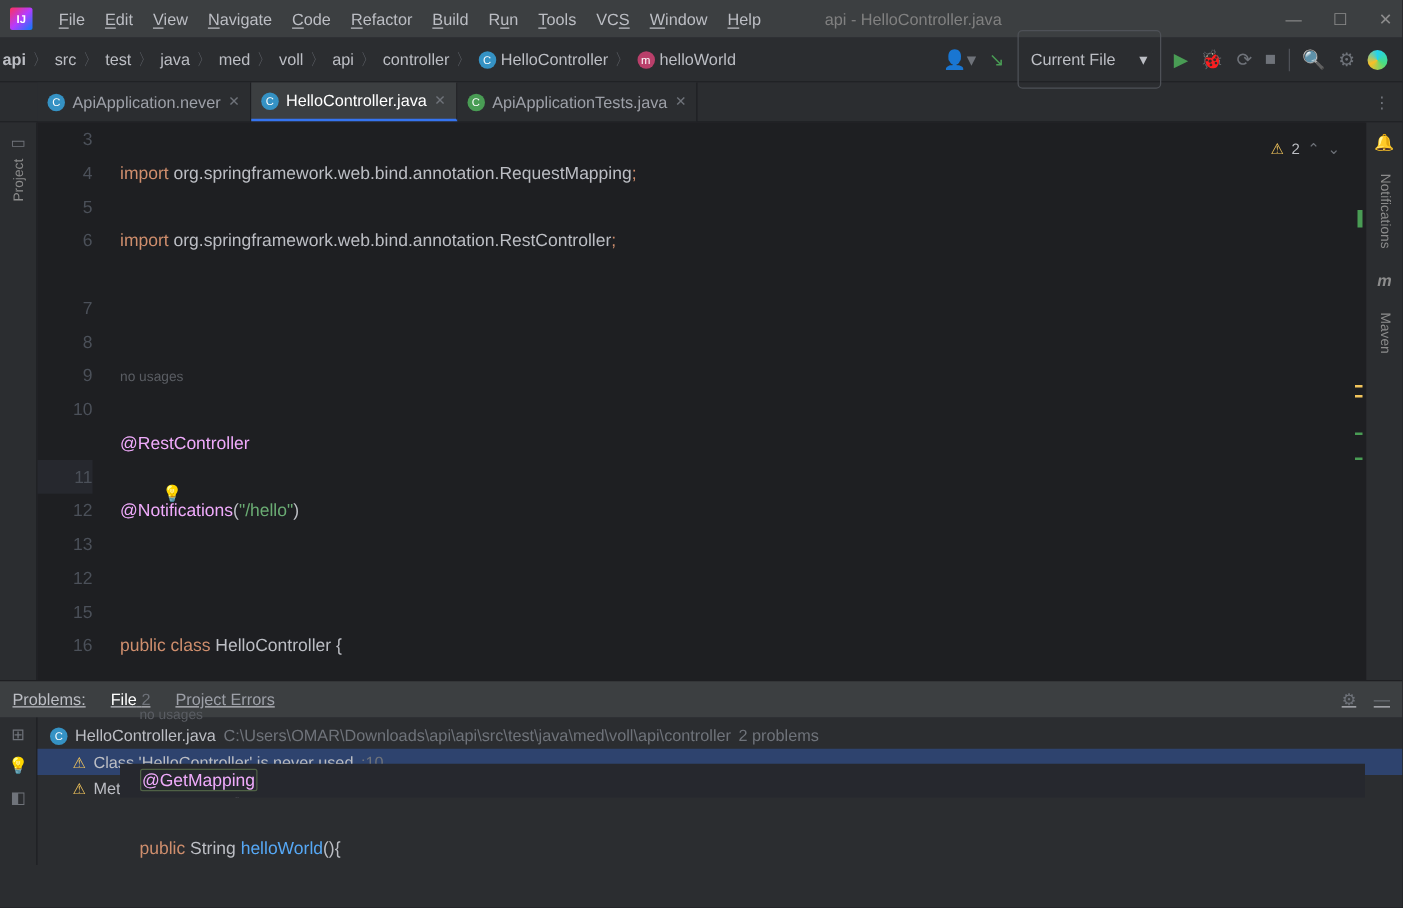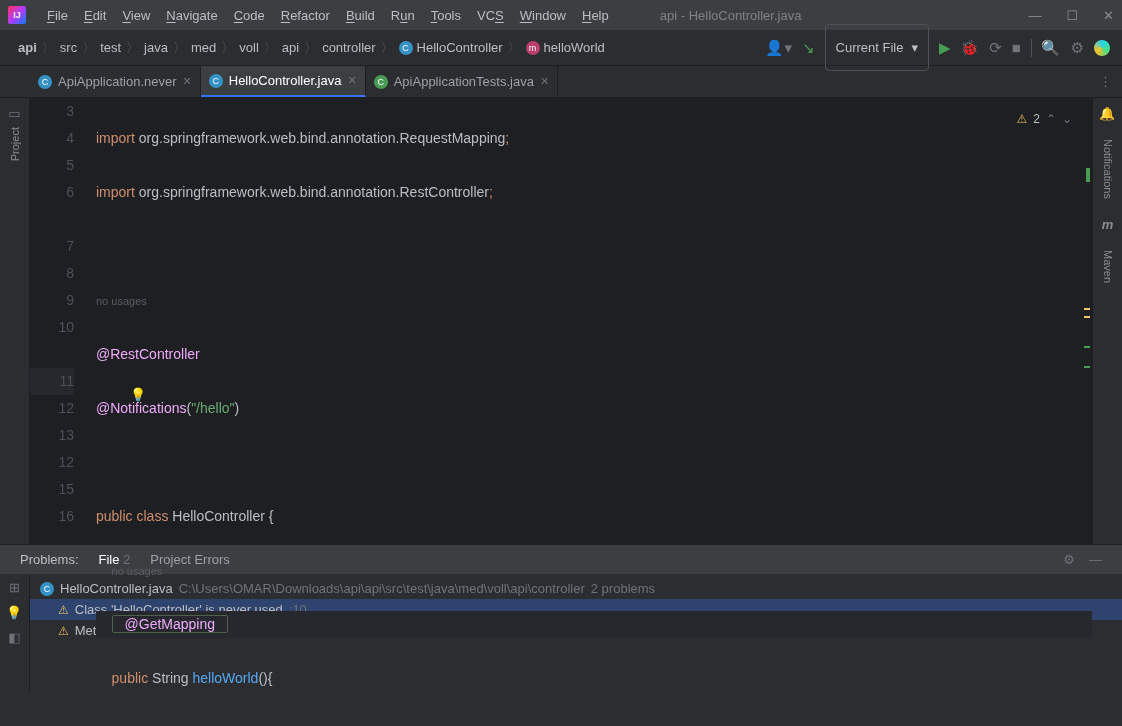--- a/index.html
+++ b/index.html
@@ -6,26 +6,26 @@
 body { background:#2b2d30; color:#bcbec4; width:1122px; height:726px; overflow:hidden; font-size:13px; }
 .titlebar { height:30px; background:#3c3f41; display:flex; align-items:center; padding:0 8px; gap:4px;}
 .logo { width:18px; height:18px; background:linear-gradient(135deg,#fe315d 0%,#b53bff 50%,#087cfa 100%); border-radius:2px; display:flex; align-items:center; justify-content:center; font-size:9px; font-weight:bold; color:#fff;}
 .menu { display:flex; gap:2px; margin-left:10px;}
 .menu-item { padding:3px 7px; cursor:pointer; border-radius:3px;}
 .menu-item .mn{ text-decoration:underline; text-underline-offset:2px;}
 .title-text { margin-left:40px; color:#808080;}
 .win-controls { margin-left:auto; display:flex; gap:25px; color:#8c8c8c;}
 .win-btn{ cursor:pointer; }
 .navbar { height:36px; background:#2b2d30; border-bottom:1px solid #1e1f22; display:flex; align-items:center; padding:0 4px 0 0; gap:6px;}
-.breadcrumbs { display:flex; align-items:center; overflow:hidden; padding-left:16px;}
+.breadcrumbs { display:flex; align-items:center; overflow:hidden; padding-left:0;}
 .bc-item { display:flex; align-items:center; padding:0 2px;}
 .bc-sep { color:#5a5d63; margin:0 3px;}
 .bc-m{ width:14px;height:14px;border-radius:50%;font-size:9px;display:inline-flex;align-items:center;justify-content:center;margin-right:4px;}
 .nav-right { margin-left:auto; display:flex; align-items:center; gap:10px; padding-right:8px;}
-.dropdown { border:1px solid #4e5157; padding:15px 10px; border-radius:4px; display:flex; align-items:center; gap:8px;}
+.dropdown { border:1px solid #4e5157; padding:15px 10px; border-radius:4px; display:flex; align-items:center; gap:19px;}
 .icon-btn{ color:#6f737a; cursor:pointer; font-size:15px;}
 .tabs-row { background:#2b2d30; display:flex; height:32px; align-items:stretch; border-bottom:1px solid #1e1f22; padding-left:30px;}
 .tab { display:flex; align-items:center; padding:0 8px; gap:6px; background:#2b2d30; border-right:1px solid #1e1f22; cursor:pointer; color:#9da0a8;}
 .tab.active { background:#3c3f41; border-bottom:2px solid #3574f0; color:#fff;}
 .tab-close { color:#6f737a; font-size:11px;}
 .tab-icon { width:14px; height:14px; border-radius:50%; background:#3592c4; display:flex; align-items:center; justify-content:center; font-size:9px; color:#fff;}
 .tab-icon.green{ background:#499c54;}
 .tab-more{ margin-left:auto; padding:0 10px; color:#6f737a; display:flex; align-items:center;}
 .main { display:flex; height:446px;}
 .left-gutter { width:30px; background:#2b2d30; border-right:1px solid #1e1f22; display:flex; flex-direction:column; align-items:center; padding-top:8px; gap:6px; }
@@ -37,27 +37,27 @@
 .code { flex:1; white-space:pre; padding-left:8px; position:relative;}
 .code-line{ height:27px;}
 .hl-line{ background:#26282e;}
 .kw{ color:#cf8e6d;}
 .an{ color:#f0abfc;}
 .str{ color:#6aab73;}
 .cls{ color:#bcbec4;}
 .mtd{ color:#56a8f5;}
 .pkg{ color:#bcbec4;}
 .hilite{ background:#32593d; border-radius:2px;}
-.border-hilite{ border:1px solid #4f6146; border-radius:2px; padding:0 12px;}
+.border-hilite{ border:1px solid #4f6146; border-radius:2px; padding:0 1px;}
 .usage-hint{ color:#5a5d63; font-size:11px;}
 .bulb{ position:absolute; left:42px; color:#f2c55c; font-size:13px;}
 .overlay-warn{ position:absolute; top:8px; right:20px; display:flex; align-items:center; gap:6px; color:#bcbec4; font-size:12px;}
 .marks{ position:absolute; right:0; top:0; width:8px; height:100%;}
 .mark{ position:absolute; right:2px; width:6px; height:2px;}
-.problems-tabs{ height:30px; background:#3c3f41; display:flex; align-items:center; padding:0 20px; gap:20px; border-top:1px solid #1e1f22;}
+.problems-tabs{ height:30px; background:#3c3f41; display:flex; align-items:center; padding:0 10px; gap:20px; border-top:1px solid #1e1f22;text-decoration:underline;}
 .ptab{ cursor:pointer; color:#9da0a8;}
 .ptab.active{ color:#fff;}
 .ptab-right{ margin-left:auto; display:flex; gap:14px; color:#6f737a;}
 .problems-body{ display:flex; height:118px; background:#2b2d30;}
 .prob-sidebar{ width:30px; display:flex; flex-direction:column; align-items:center; gap:10px; padding-top:6px; border-right:1px solid #1e1f22;}
 .prob-list{ flex:1; padding-top:4px;}
 .prob-file{ display:flex; align-items:center; gap:6px; padding:3px 10px;}
 .prob-path{ color:#6f737a;}
 .prob-item{ display:flex; align-items:center; gap:6px; padding:3px 10px 3px 28px;}
 .prob-item.sel{ background:#2e436e;}

